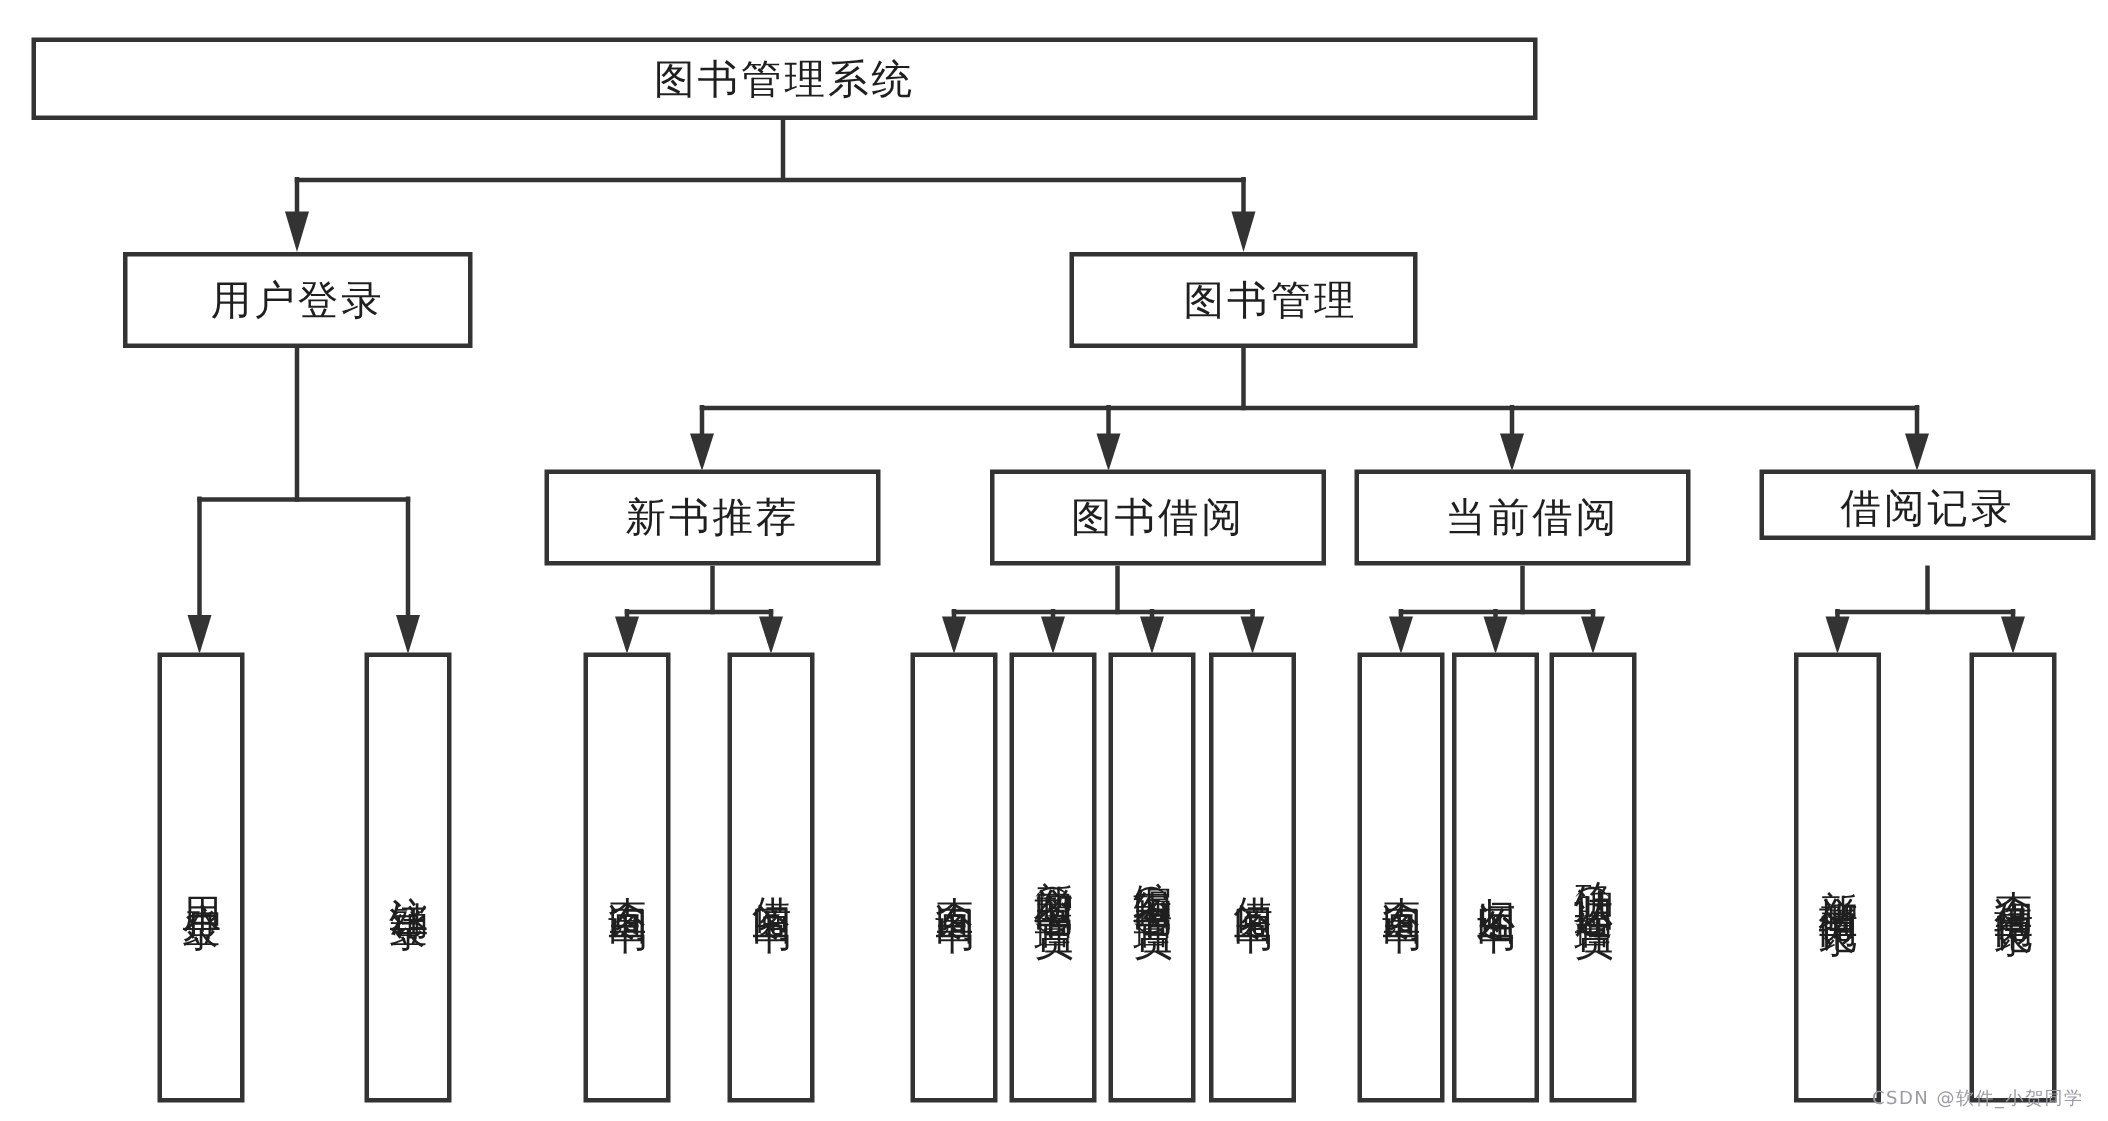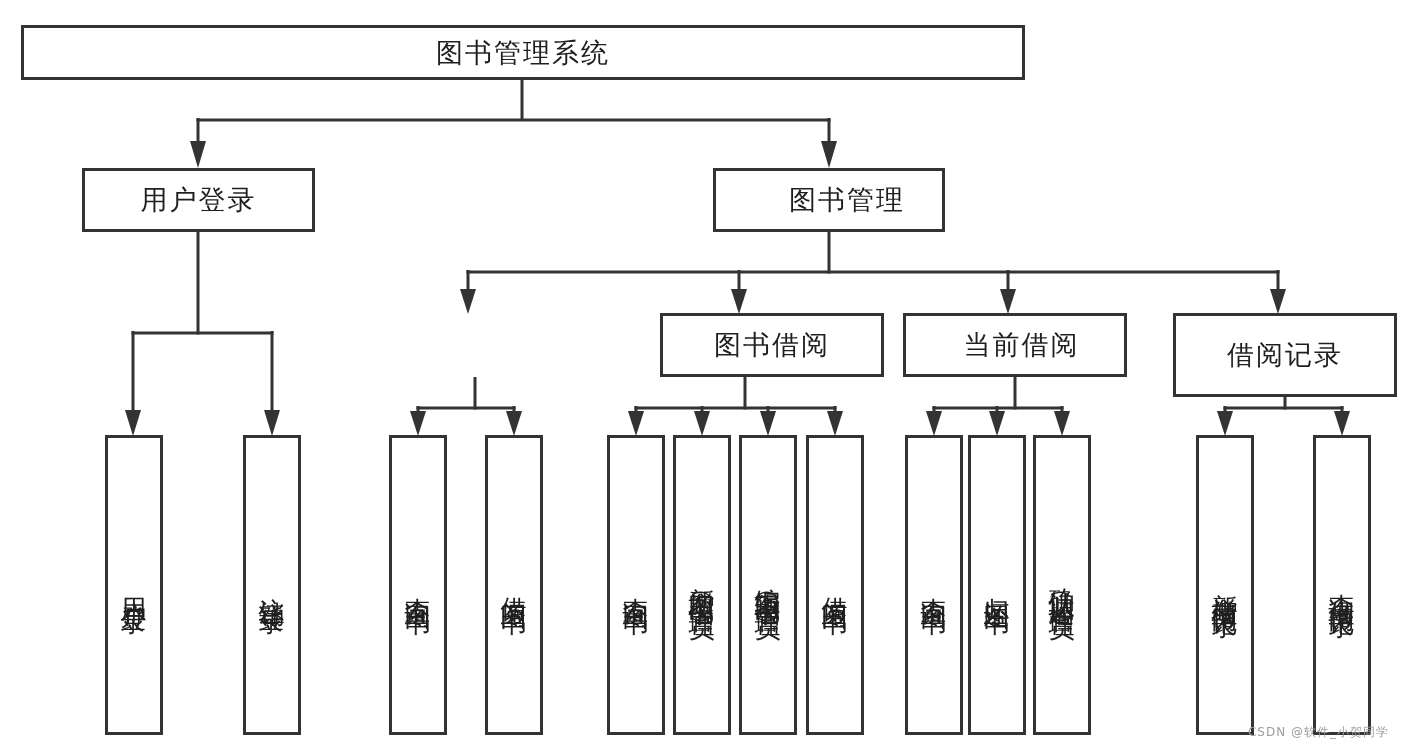--- a/index.html
+++ b/index.html
@@ -143,27 +143,30 @@
     <span>图书管理系统</span>
   </div>
 
   <div class="node h-node" style="left:82px; top:168px; width:233px; height:64px;">
     <span>用户登录</span>
   </div>
   <div class="node h-node" style="left:713px; top:168px; width:232px; height:64px;padding-left:36px;">
     <span>图书管理</span>
   </div>
 
+  <div class="node h-node" style="left:363px; top:313px; width:224px; height:64px;">
+    <span>新书推荐</span>
+  </div>
   <div class="node h-node" style="left:633px; top:313px; width:224px; height:64px;margin-left:27px;">
     <span>图书借阅</span>
   </div>
   <div class="node h-node" style="left:903px; top:313px; width:224px; height:64px;padding-left:13px;">
     <span>当前借阅</span>
   </div>
-  <div class="node h-node" style="left:1173px; top:313px; width:224px; height:84px;">
+  <div class="node h-node" style="left:1173px; top:313px; width:224px; height:47px;align-items:flex-end;">
     <span>借阅记录</span>
   </div>
 
   <div class="node leaf" style="left:105px;">
     <span class="vtext">用户登录</span>
   </div>
   <div class="node leaf" style="left:243px;">
     <span class="vtext">注销登录</span>
   </div>
 

